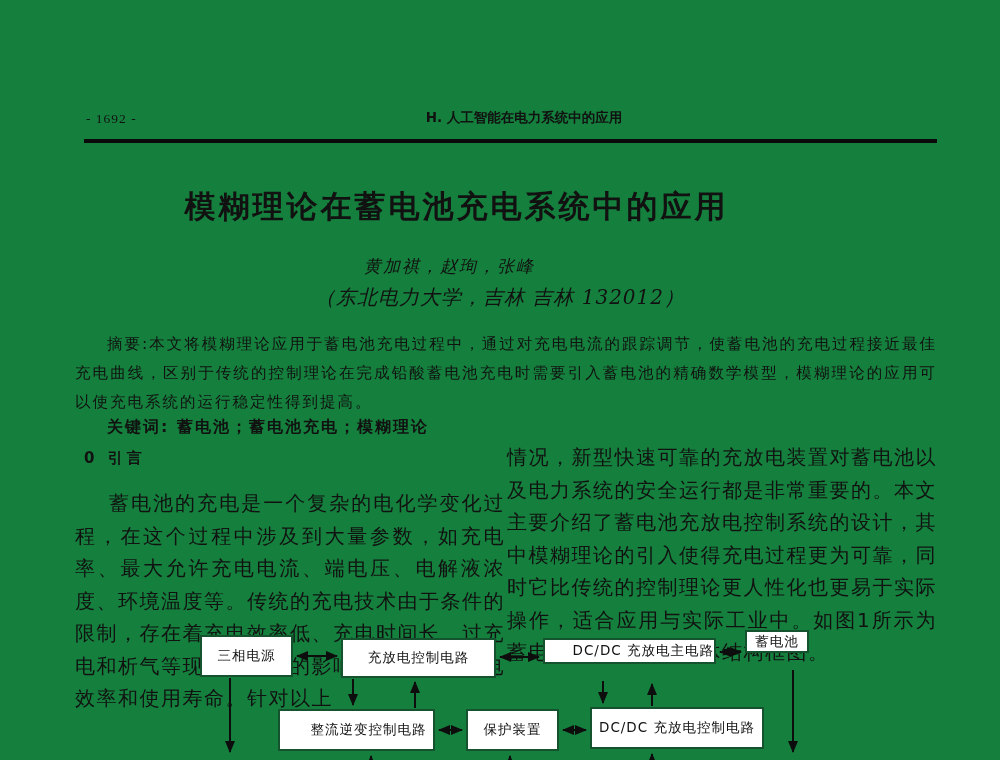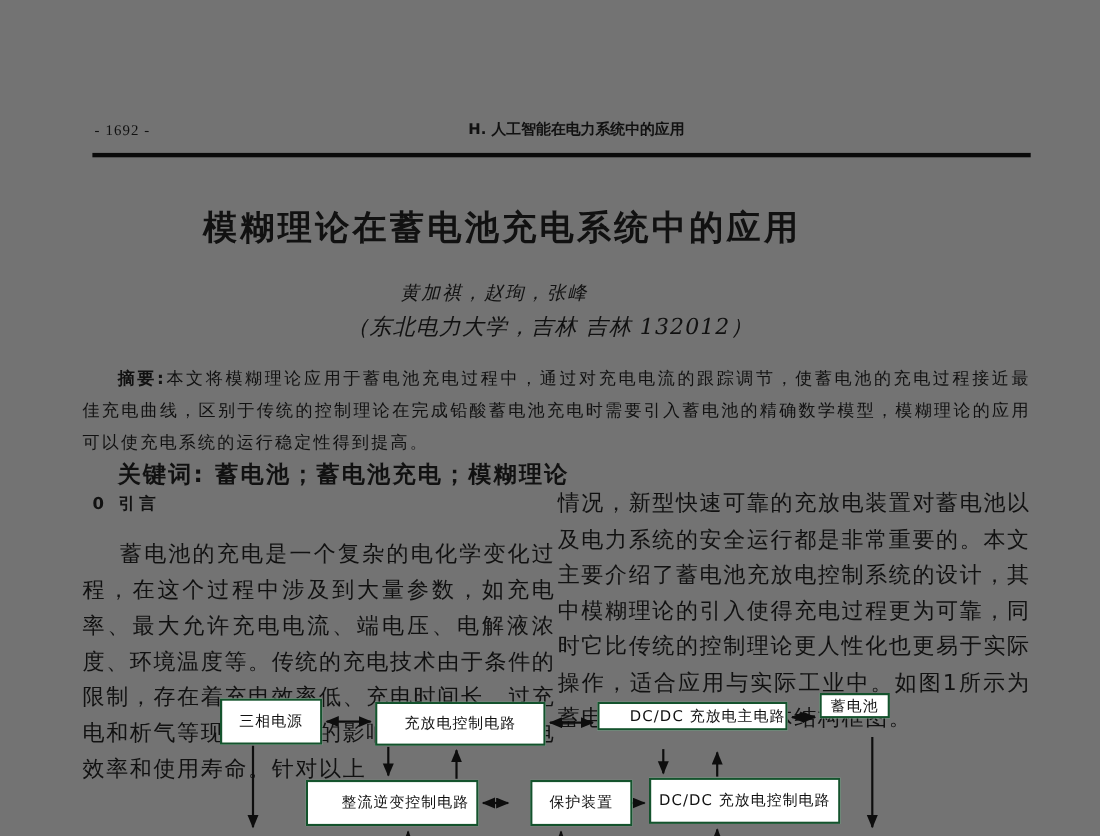--- a/index.html
+++ b/index.html
@@ -1,19 +1,19 @@
 <!DOCTYPE html>
 <html><head>
 <meta charset="utf-8">
 <style>
   html,body{margin:0;padding:0;background:#e8e8e8;}
   .page{
     position:relative;
     width:1000px;height:760px;
-    background:#737373;
+    background:#15803d;
     overflow:hidden;
     font-family:"Liberation Serif", serif;
     color:#111;
   }
   
   .page-number{
     position:absolute;left:86px;top:111px;
     font-size:13.5px;letter-spacing:1px;
   }
   .running-header{
@@ -42,24 +42,24 @@
     text-align:center;font-size:20px;font-style:italic;letter-spacing:1px;
     font-family:"DejaVu Serif", serif;
   }
   
   .abstract{
     position:absolute;left:75px;top:330px;width:862px;margin:0;
     font-size:15.5px;line-height:29px;letter-spacing:2px;
     text-align:justify;text-indent:32px;
     font-family:"DejaVu Sans", sans-serif;
   }
-  .abstract b{font-weight:700;}
+  .abstract b{font-weight:400;}
   .keywords{
     position:absolute;left:75px;top:417px;width:862px;margin:0;
-    font-size:21px;letter-spacing:2px;text-indent:32px;font-weight:600;
+    font-size:16px;letter-spacing:2px;text-indent:32px;font-weight:600;
     font-family:"DejaVu Sans", sans-serif;
   }
   
   .section-heading{
     position:absolute;left:84px;top:449px;margin:0;
     font-size:15px;font-weight:700;letter-spacing:4px;
     font-family:"DejaVu Sans", sans-serif;
   }
   .col{
     position:absolute;margin:0;width:430px;
@@ -80,21 +80,21 @@
     display:flex;align-items:center;justify-content:center;
     font-size:13.5px;letter-spacing:1px;white-space:nowrap;
     font-family:"DejaVu Sans", sans-serif;
     box-sizing:border-box;
   }
   .b-three-phase{left:200px;top:635px;width:93px;height:42px;}
   .b-rect-main  {left:341px;top:638px;width:155px;height:40px;}
   .b-dcdc-main  {left:543px;top:638px;width:173px;height:26px;justify-content:flex-end;}
   .b-battery    {left:745px;top:630px;width:64px;height:23px;}
   .b-rect-ctrl  {left:278px;top:709px;width:157px;height:42px;padding-left:24px;}
-  .b-protect    {left:466px;top:709px;width:93px;height:42px;margin-left:16px;}
+  .b-protect    {left:466px;top:709px;width:93px;height:42px;}
   .b-dcdc-ctrl  {left:590px;top:707px;width:174px;height:42px;}
 </style>
 </head>
 <body>
 
 <div class="page">
 
   <span class="page-number">- 1692 -</span>
   <div class="running-header">H. 人工智能在电力系统中的应用</div>
   <div class="header-rule"></div>

